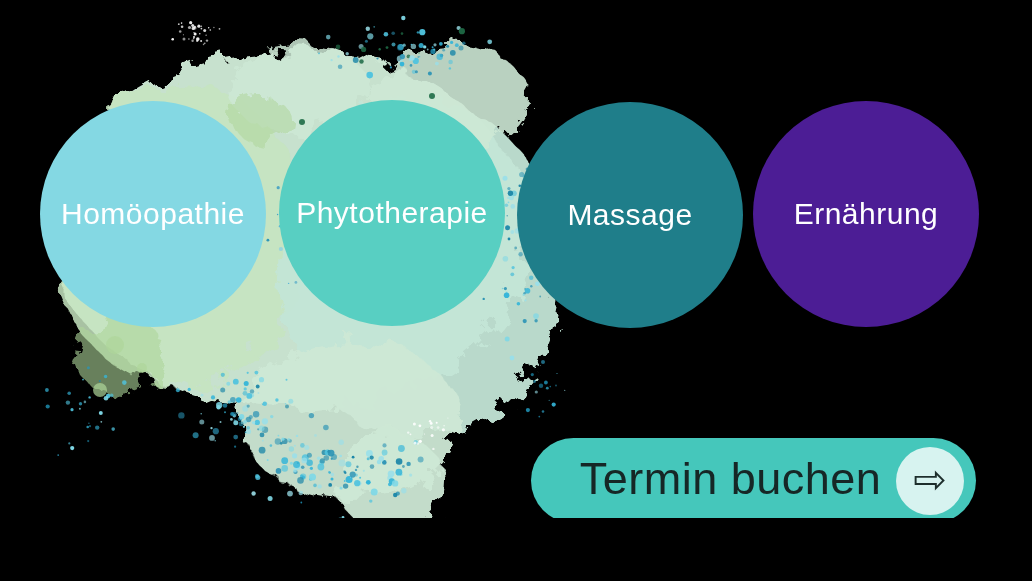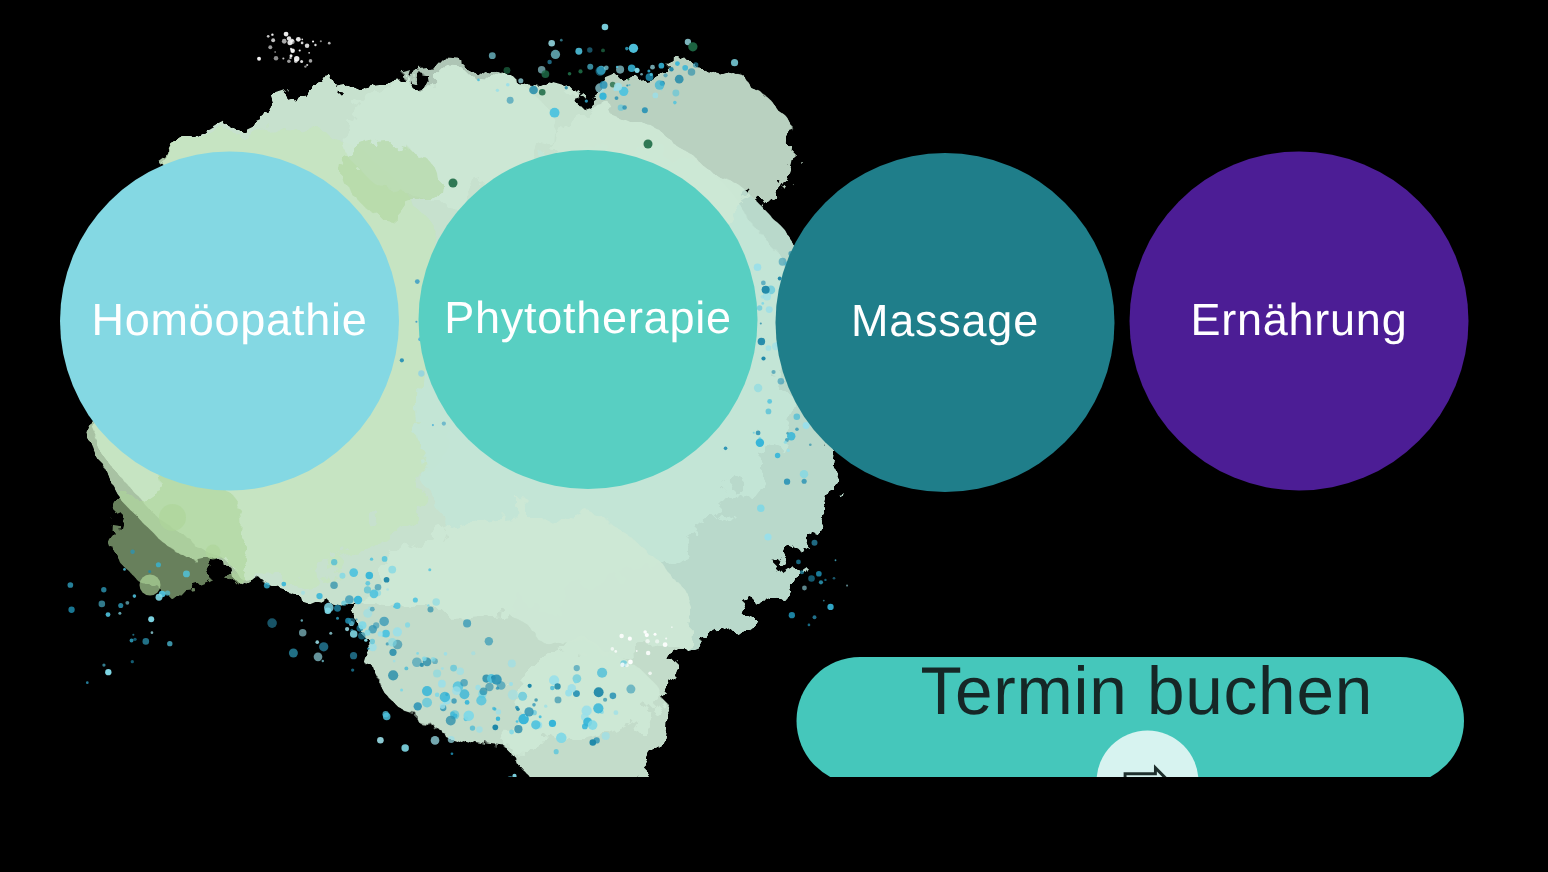--- a/index.html
+++ b/index.html
@@ -14,21 +14,21 @@
     color:#fff;font-size:30px;font-weight:300;letter-spacing:.5px;
     cursor:pointer;user-select:none;
   }
   .c0{left:40px;top:101px;}
   .c1{left:279px;top:100px;}
   .c2{left:517px;top:102px;}
   .c3{left:753px;top:101px;}
   .cta{
     position:absolute;left:531px;top:438px;width:445px;height:85px;
     border:none;border-radius:43px;display:flex;align-items:center;
-    padding:0 12px 0 34px;cursor:pointer;font-family:inherit;flex-direction:column;
+    padding:0 12px 0 34px;cursor:pointer;font-family:inherit;
   }
   .cta-label{
     flex:1;text-align:center;font-size:45px;font-weight:300;
     letter-spacing:.5px;white-space:nowrap;line-height:1;
     padding-bottom:4px;
   }
   .arrow-circle{
     width:68px;height:68px;border-radius:50%;flex:0 0 auto;
     display:flex;align-items:center;justify-content:center;
   }

